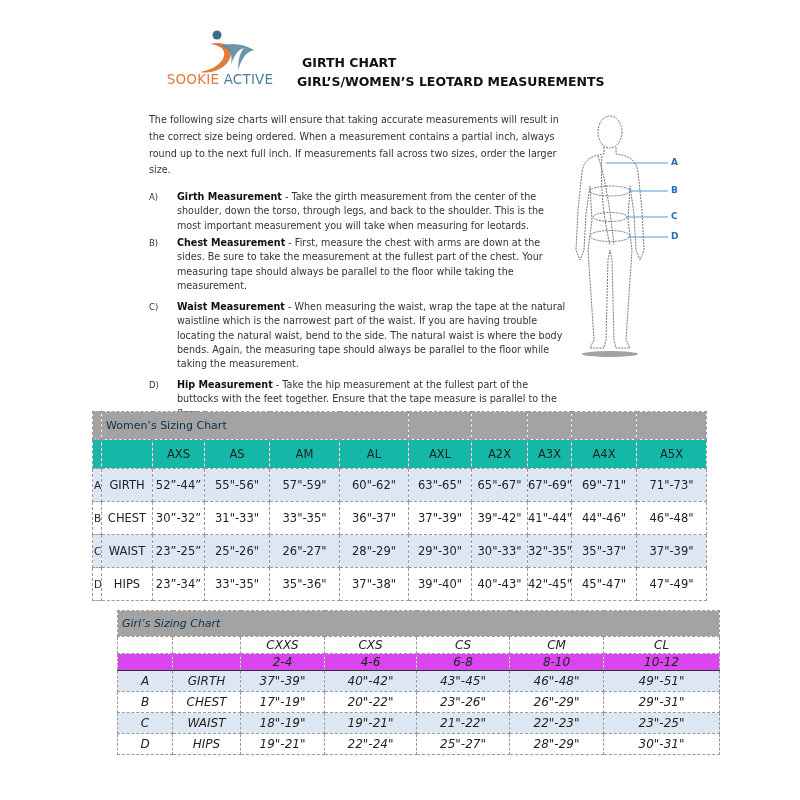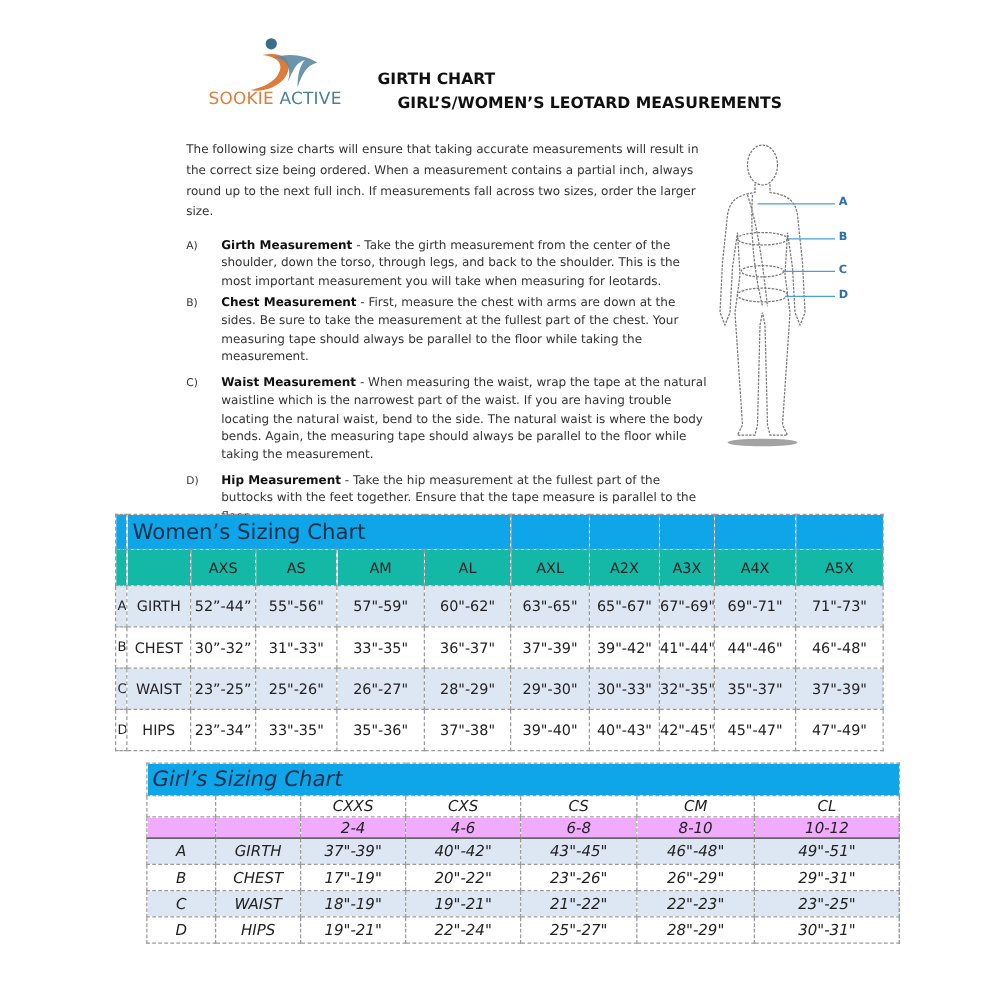--- a/index.html
+++ b/index.html
@@ -7,21 +7,21 @@
          font-family:"DejaVu Sans", "Liberation Sans", sans-serif; color:#222; }
   .abs { position:absolute; }
 
   
   #logo { left:188px; top:28px; width:80px; height:50px; }
   #logo-text { left:140px; top:71px; width:160px; text-align:center;
                font-size:13.5px; letter-spacing:0.2px; color:#4a7f98; white-space:nowrap; }
   #logo-text .orange { color:#e07b3a; }
 
   #title1 { left:302px; top:55px; font-size:12.5px; font-weight:bold; color:#111; }
-  #title2 { left:318px; top:74px; font-size:12.5px; font-weight:bold; color:#111; white-space:nowrap; }
+  #title2 { left:297px; top:74px; font-size:12.5px; font-weight:bold; color:#111; white-space:nowrap; }
 
   .body-text { font-size:9.6px; line-height:14.3px; color:#333; }
   #intro { left:149px; top:112px; width:410px; line-height:16.8px; }
 
   .item { position:absolute; left:149px; width:420px; font-size:9.6px; line-height:14.3px; color:#333; }
   .item .letter { position:absolute; left:0; top:0; font-size:8.5px; }
   .item .txt { margin-left:28px; }
   .item b { color:#111; }
   #item-a { top:190px; }
   #item-b { top:236px; }
@@ -29,33 +29,33 @@
   #item-d { top:378px; }
 
   
   #figure { left:570px; top:110px; width:130px; height:290px; }
   .fig-label { position:absolute; font-size:9px; font-weight:bold; color:#2a6fb3; }
 
   
   table.sz { position:absolute; border-collapse:collapse; table-layout:fixed; }
   table.sz td { border:1px dashed #9a9a9a; text-align:center; padding:0;
                 font-size:11.5px; color:#222; white-space:nowrap; overflow:hidden; }
-  table.sz tr.hdr td { background:#0ea5e9; text-align:left; font-size:17px; color:#0d2f4a; }
+  table.sz tr.hdr td { background:#a3a3a3; text-align:left; font-size:11px; color:#0d2f4a; }
   table.sz tr.shade td { background:#dde6f3; }
 
   #women { left:92px; top:411px; width:614px; }
   #women tr.hdr td { height:27px; }
   #women tr.cols td { height:28px; background:#14b8a6; }
   #women tr.row td { height:32px; }
   #women td.ltr { font-size:10.5px; text-align:left; padding-left:1px; }
 
   #girls { left:117px; top:610px; width:602px;font-style:italic; }
   #girls tr.hdr td { height:25px; }
   #girls tr.cols td { height:16px; font-size:12px; background:#fff; }
-  #girls tr.ages td { height:16px; font-size:12px; background:#f0abfc; border-bottom:1.5px solid #333;margin-left:12px; }
+  #girls tr.ages td { height:16px; font-size:12px; background:#d946ef; border-bottom:1.5px solid #333;margin-left:12px; }
   #girls tr.row td { height:20px; font-size:12px; }
 </style>
 </head>
 <body>
 
 <svg id="logo" class="abs" viewBox="0 0 80 50">
   <circle cx="29" cy="7" r="4.5" fill="#3a6d8a"></circle>
   <path d="M22 16 C 40 12, 48 22, 40 34 C 34 42, 22 46, 12 44 C 24 42, 34 36, 36 28 C 38 20, 30 17, 22 16 Z" fill="#e07b3a"></path>
   <path d="M30 18 C 42 18, 46 28, 42 38 C 46 30, 48 22, 56 20 C 52 24, 50 32, 50 42 C 54 30, 58 24, 66 22 C 56 16, 44 14, 30 18 Z" fill="#5a8aa3" opacity="0.9"></path>
 </svg>

